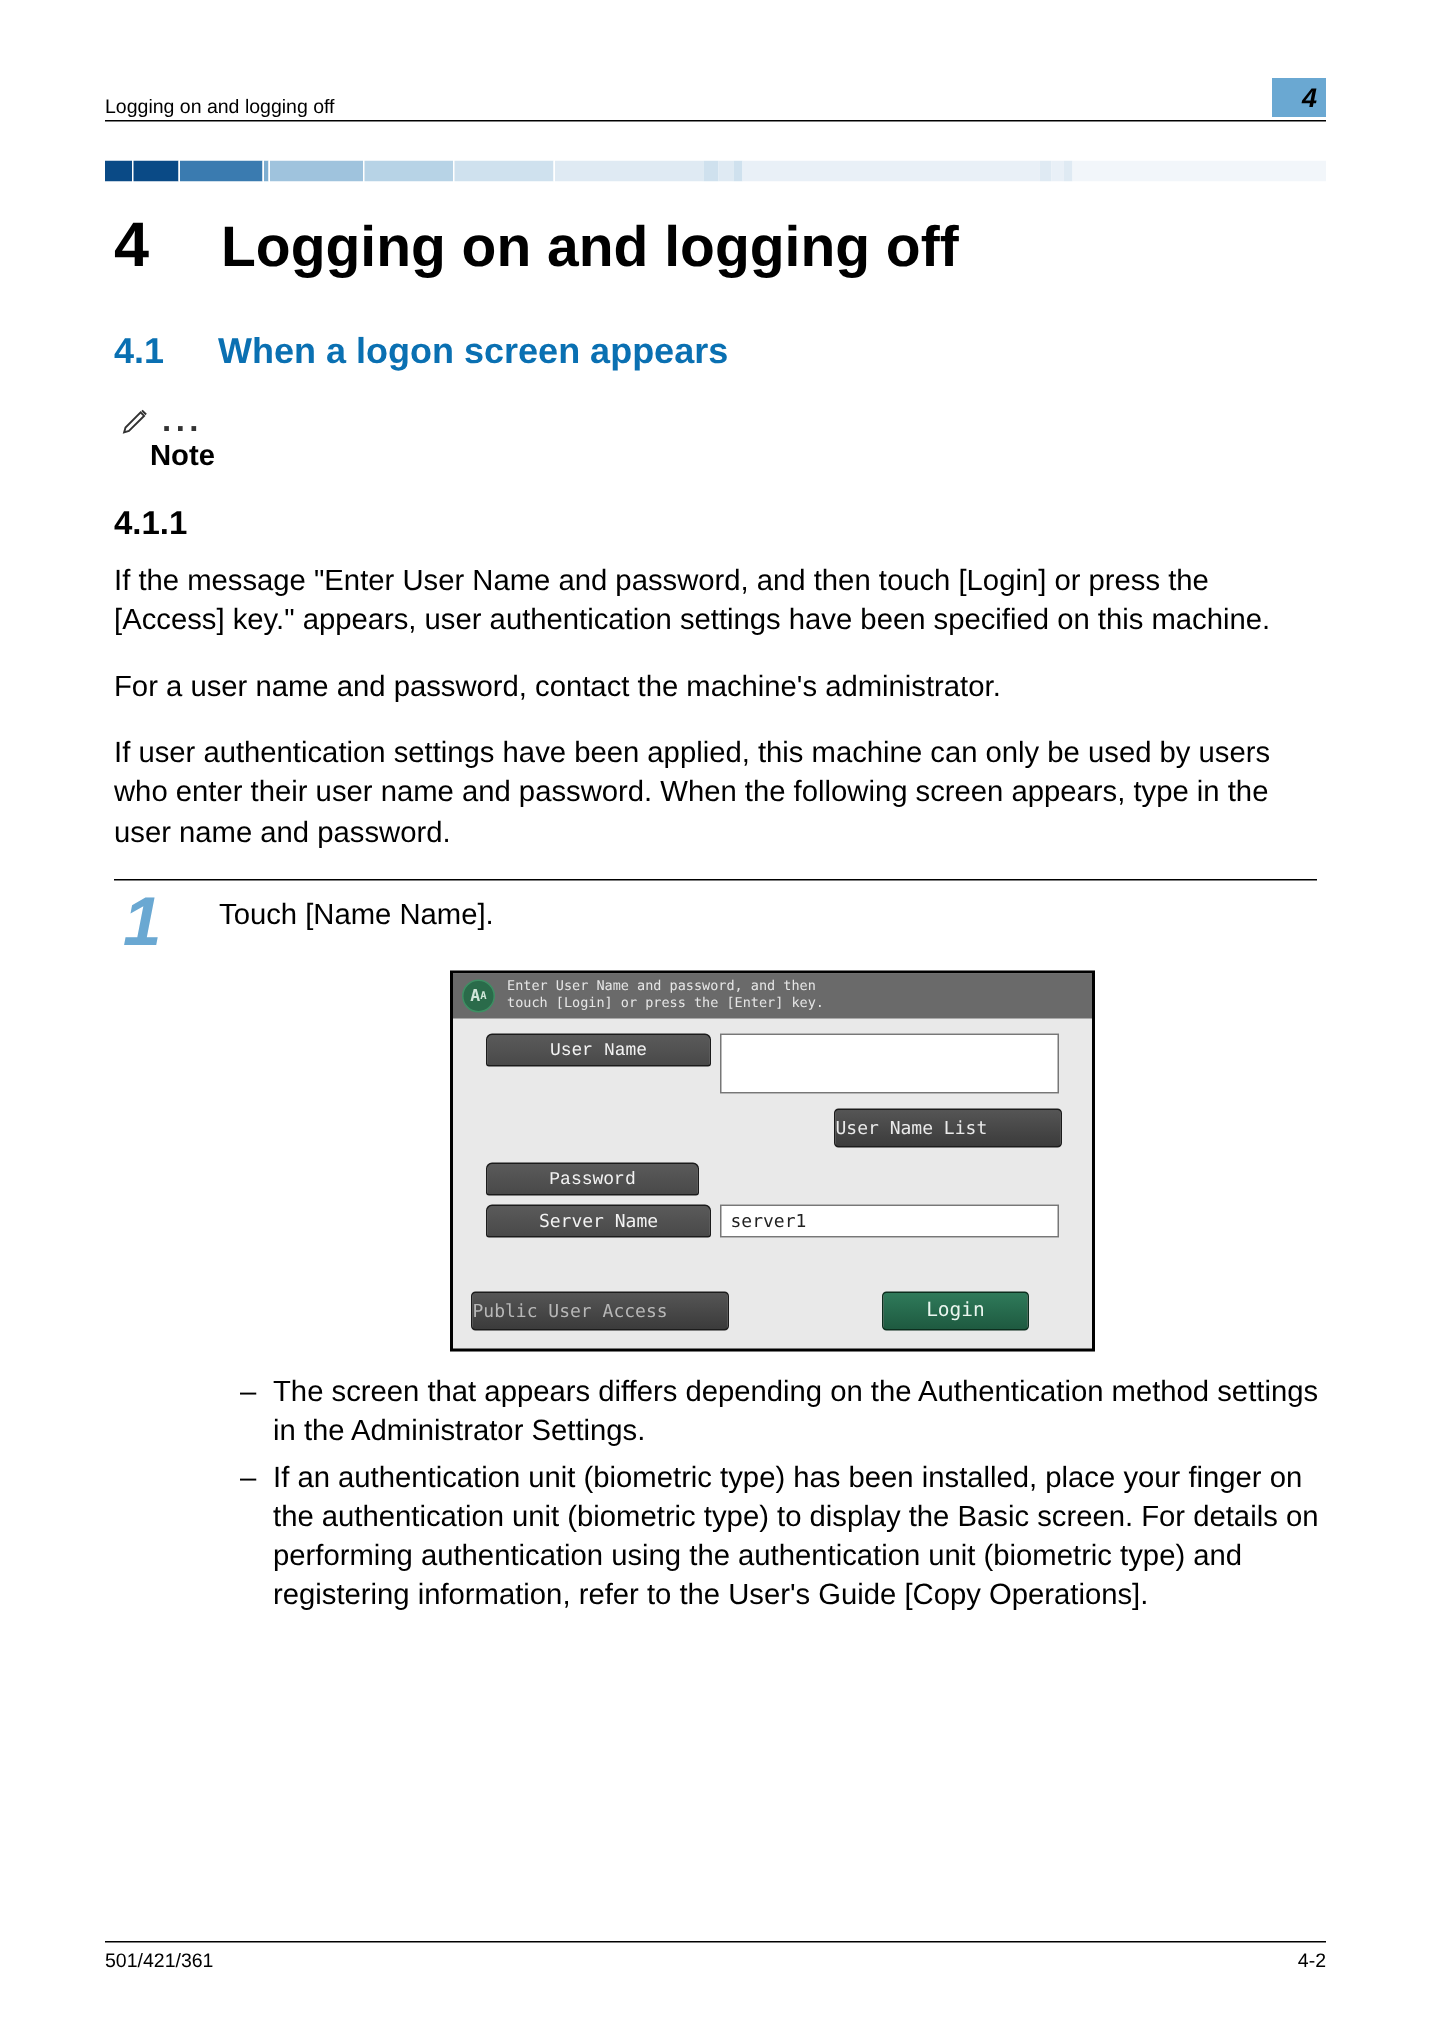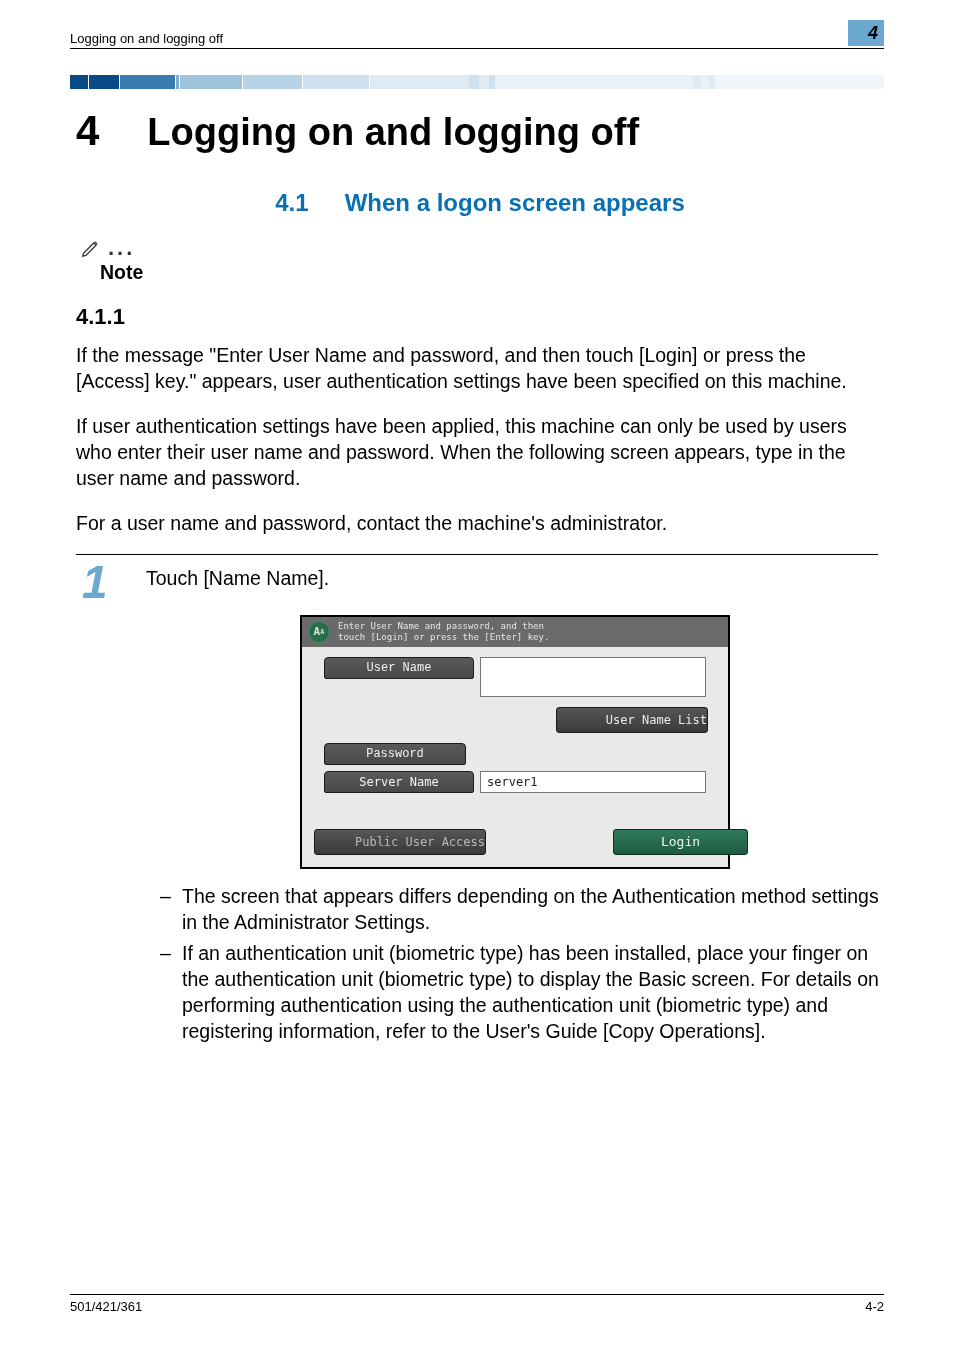--- a/index.html
+++ b/index.html
@@ -6,21 +6,21 @@
   body {
     margin: 0;
     font-family: Arial, Helvetica, sans-serif;
     background: #fff;
     color: #000;
     width: 954px;
     height: 1350px;
     position: relative;
   }
   .page {
-    padding: 20px 70px 0 70px;
+    padding: 52px 70px 0 70px;
   }
   .running-head {
     display: flex;
     align-items: flex-end;
     justify-content: space-between;
     border-bottom: 1px solid #000;
     padding-bottom: 2px;
     margin-bottom: 26px;
   }
   .running-head-text {
@@ -62,21 +62,20 @@
   .h1-text {
     font-size: 38px;
     font-weight: bold;
   }
   .h2-row {
     display: flex;
     align-items: baseline;
     gap: 36px;
     margin: 0 0 18px 6px;
     color: #0a70b2;
-    justify-content: center;
   }
   .h2-num {
     font-size: 24px;
     font-weight: bold;
   }
   .h2-text {
     font-size: 24px;
     font-weight: bold;
   }
   .note-block {
@@ -211,21 +210,21 @@
     align-items: center;
     color: #222;
   }
   .btn-dark {
     position: absolute;
     height: 26px;
     color: #eaeaea;
     font-size: 12px;
     display: flex;
     align-items: center;
-    justify-content: flex-end;
+    justify-content: flex-start;
     background: linear-gradient(#555,#3b3b3b);
     border: 1px solid #1b1b1b;
     border-radius: 3px;
   }
   .btn-teal {
     position: absolute;
     height: 26px;
     color: #eaf6ef;
     font-size: 13px;
     display: flex;
@@ -314,22 +313,22 @@
       <span style="letter-spacing:3px;font-weight:bold;">...</span>
     </div>
     <div class="note-label">Note</div>
   </div>
 
   <div class="h3-row">
     <span class="h3-num">4.1.1</span>
   </div>
 
   <p class="body">If the message "Enter User Name and password, and then touch [Login] or press the [Access] key." appears, user authentication settings have been specified on this machine.</p>
+  <p class="body">For a user name and password, contact the machine's administrator.</p>
   <p class="body">If user authentication settings have been applied, this machine can only be used by users who enter their user name and password. When the following screen appears, type in the user name and password.</p>
-  <p class="body">For a user name and password, contact the machine's administrator.</p>
 
   <hr class="step-sep">
 
   <div class="step-row">
     <div class="step-num">1</div>
     <div class="step-text">Touch [Name Name].</div>
   </div>
 
   <div class="screenshot-wrap">
     <div class="panel">
@@ -358,21 +357,21 @@
         <div class="field-label" style="left:22px; top:124px; width:150px;">
             <span>Server Name</span>
           </div>
         <div class="field-input" style="left:178px; top:124px; width:226px;">
             <span>server1</span>
           </div>
 
         <div class="btn-dark" style="left:12px; top:182px; width:172px; color:#b7b7b7;">
             <span>Public User Access</span>
           </div>
-        <div class="btn-teal" style="left:286px; top:182px; width:135px;margin-left:25px;">
+        <div class="btn-teal" style="left:286px; top:182px; width:98px;">
             <span>Login</span>
           </div>
       </div>
     </div>
   </div>
 
   <ul class="bullets">
     <li>
         <span class="dash">–</span>
         <span>The screen that appears differs depending on the Authentication method settings in the Administrator Settings.</span>

